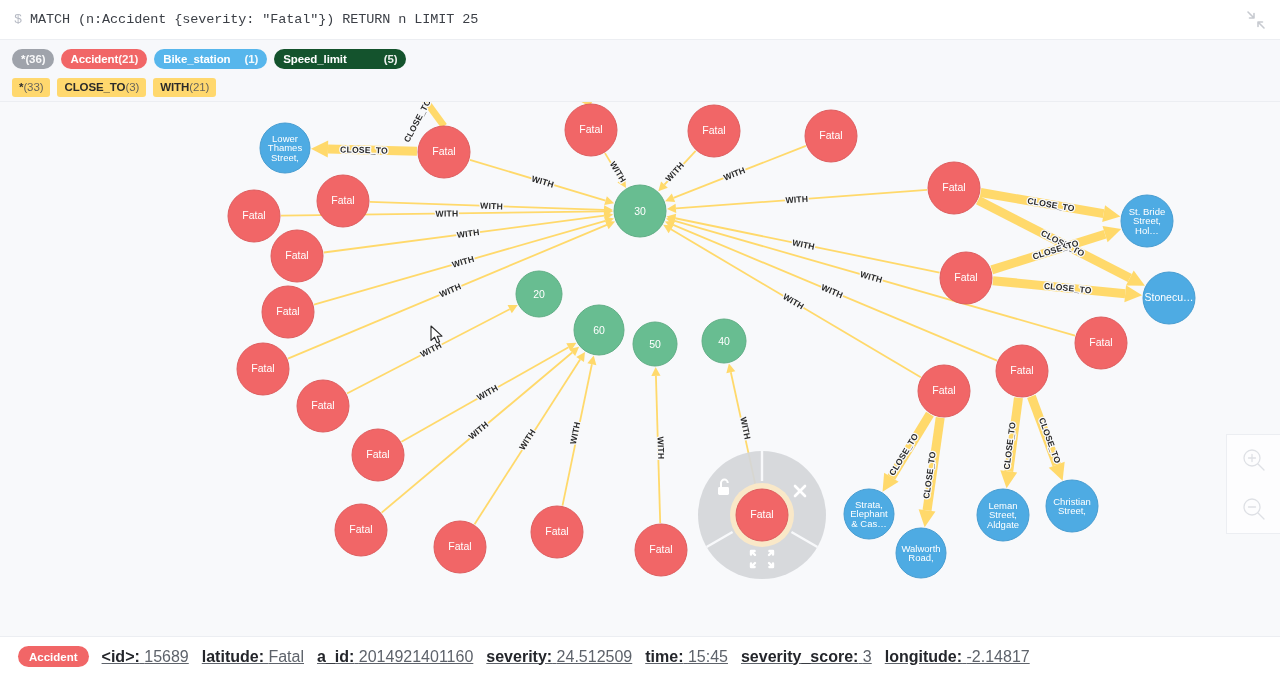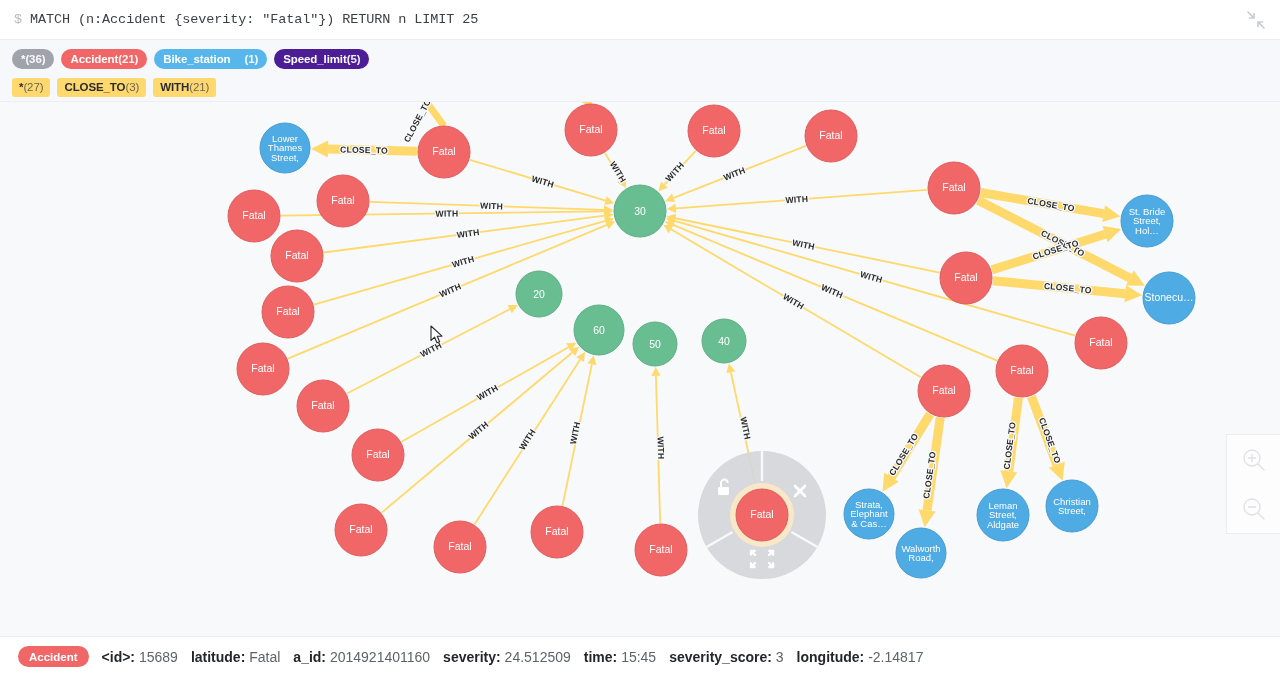--- a/index.html
+++ b/index.html
@@ -60,21 +60,21 @@
     justify-content:space-around; }
   .zoom-btn { width:30px; height:30px; cursor:pointer; opacity:.45; }
 
   
   .status-bar { position:absolute; left:0; bottom:0; width:1280px; height:40px;
     background:#ffffff; border-top:1px solid #eceef2;
     display:flex; align-items:center; padding:0 18px; gap:13px; }
   .status-chip { background:#f16667; color:#fff; border-radius:11px;
     height:21px; padding:0 11px; display:inline-flex; align-items:center;
     font-size:11.5px; font-weight:700; cursor:pointer; }
-  .prop { font-size:14px; color:#5e636b; white-space:nowrap; }
+  .prop { font-size:16px; color:#5e636b; white-space:nowrap;text-decoration:underline; }
   .prop b { color:#24262b; font-weight:700; }
 
   
   .cursor { position:absolute; left:430px; top:223px; width:14px; height:20px;
     pointer-events:none; }
 </style>
 </head>
 <body>
 
 <div class="app">
@@ -97,29 +97,29 @@
           <span class="cnt">(36)</span>
         </span>
         <span class="chip" style="background: rgb(241, 102, 103);">
           <span>Accident</span>
           <span class="cnt">(21)</span>
         </span>
         <span class="chip" style="background: rgb(87, 182, 236); gap: 14px;">
           <span>Bike_station</span>
           <span class="cnt">(1)</span>
         </span>
-        <span class="chip" style="background: #4c1d95;">
+        <span class="chip" style="background: #14532d; gap: 37px;">
           <span>Speed_limit</span>
           <span class="cnt">(5)</span>
         </span>
       </div>
     <div class="legend-row" id="row-rels">
         <span class="chip rel" style="background: rgb(255, 216, 110);">
           <span>*</span>
-          <span class="cnt">(27)</span>
+          <span class="cnt">(33)</span>
         </span>
         <span class="chip rel" style="background: rgb(255, 216, 110);">
           <span>CLOSE_TO</span>
           <span class="cnt">(3)</span>
         </span>
         <span class="chip rel" style="background: rgb(255, 216, 110);">
           <span>WITH</span>
           <span class="cnt">(21)</span>
         </span>
       </div>

